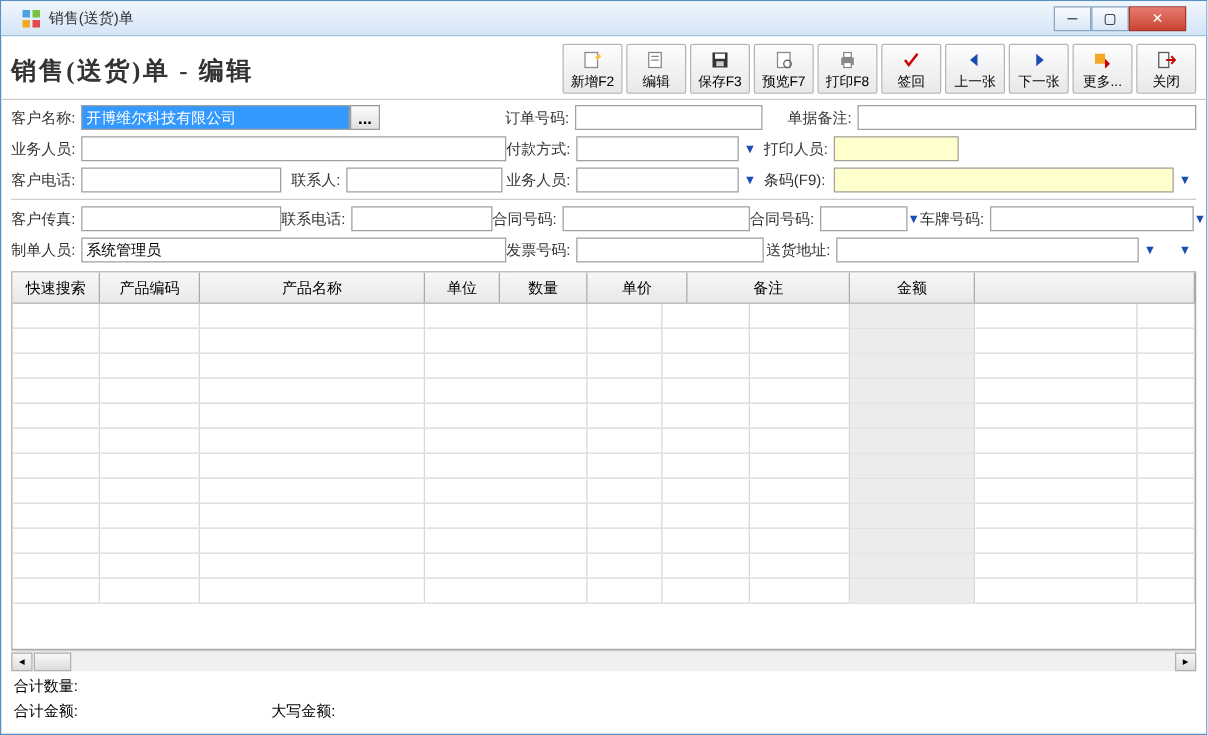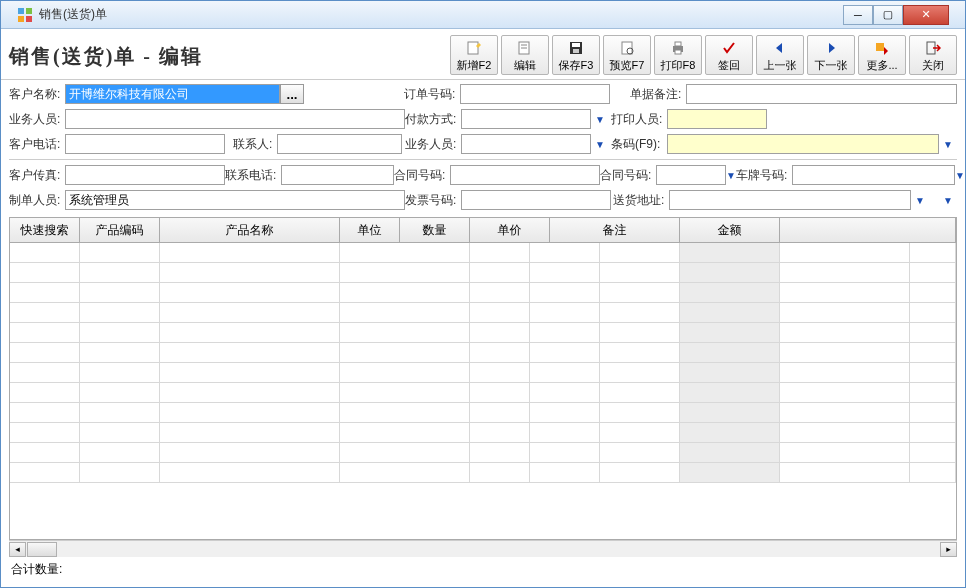--- a/index.html
+++ b/index.html
@@ -404,14 +404,21 @@
     <div class="hscroll-thumb"></div>
     <div class="spacer"></div>
     <div class="hscroll-btn">▸</div>
   </div>
 
   <div class="footer">
     <div class="footer-row">
       <span class="footer-lbl">合计数量:</span>
       <span></span>
     </div>
+    <div class="footer-row">
+      <span class="footer-lbl">合计金额:</span>
+      <span></span>
+      <div class="footer-spacer"></div>
+      <span class="footer-lbl">大写金额:</span>
+      <span></span>
+    </div>
   </div>
 </div>
 
 </body></html>

